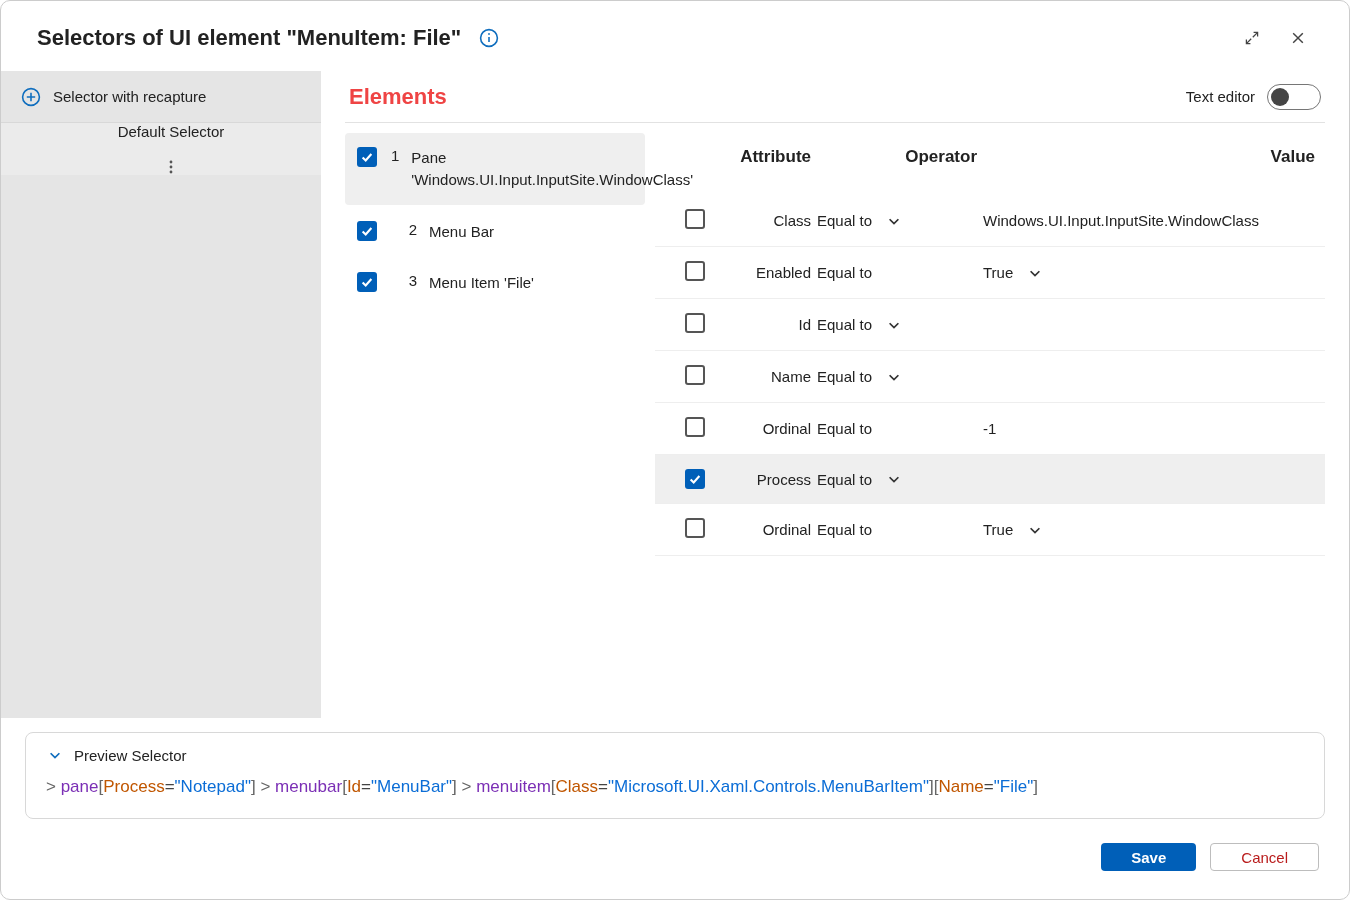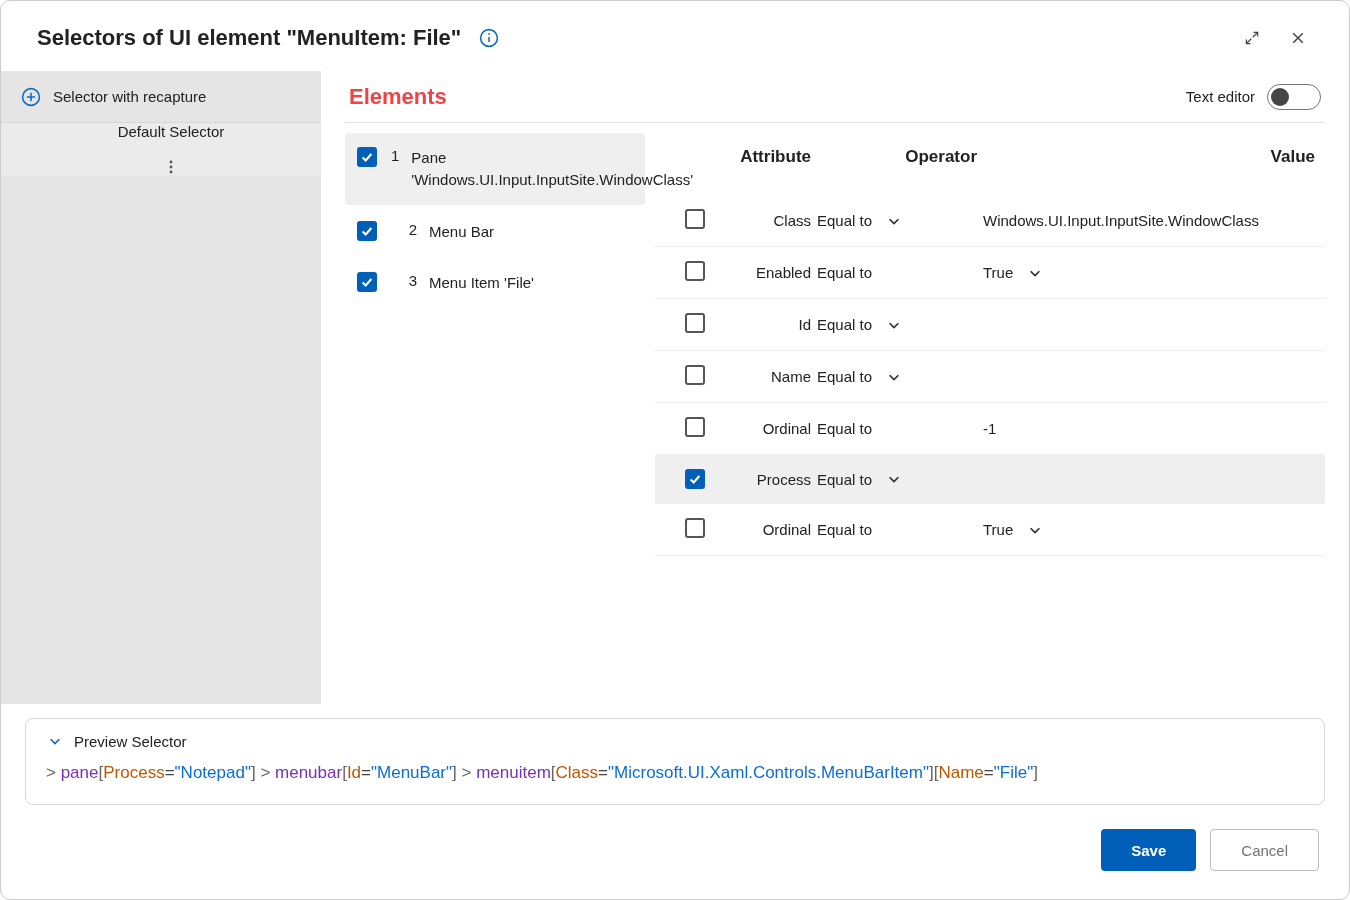--- a/index.html
+++ b/index.html
@@ -183,29 +183,29 @@
   .tok-attr { color: #c05600; }
   .tok-eq { color: #444; }
   .tok-val { color: #0b6dd6; }
   .dialog-footer {
     padding: 24px 30px 28px 24px;
     display: flex;
     justify-content: flex-end;
     gap: 14px;
   }
   .btn {
-    height: 42px;
+    height: 28px;
     padding: 0 30px;
     border-radius: 4px;
     font-size: 15px;
     cursor: pointer;
     display: inline-flex; align-items: center; justify-content: center;
   }
   .btn-primary { background: #005fb8; color: #fff; font-weight: 600; border: none; }
-  .btn-secondary { background: #fff; color: #737373; border: 1px solid #bdbdbd; }
+  .btn-secondary { background: #fff; color: #b91c1c; border: 1px solid #bdbdbd; }
 </style>
 </head>
 <body>
 
 <div class="dialog">
 
   <div class="dialog-header">
     <div class="dialog-title">Selectors of UI element "MenuItem: File"</div>
     <span class="info-icon">
       <svg viewBox="0 0 20 20" width="20" height="20" fill="none" stroke="currentColor" stroke-width="1.6">

